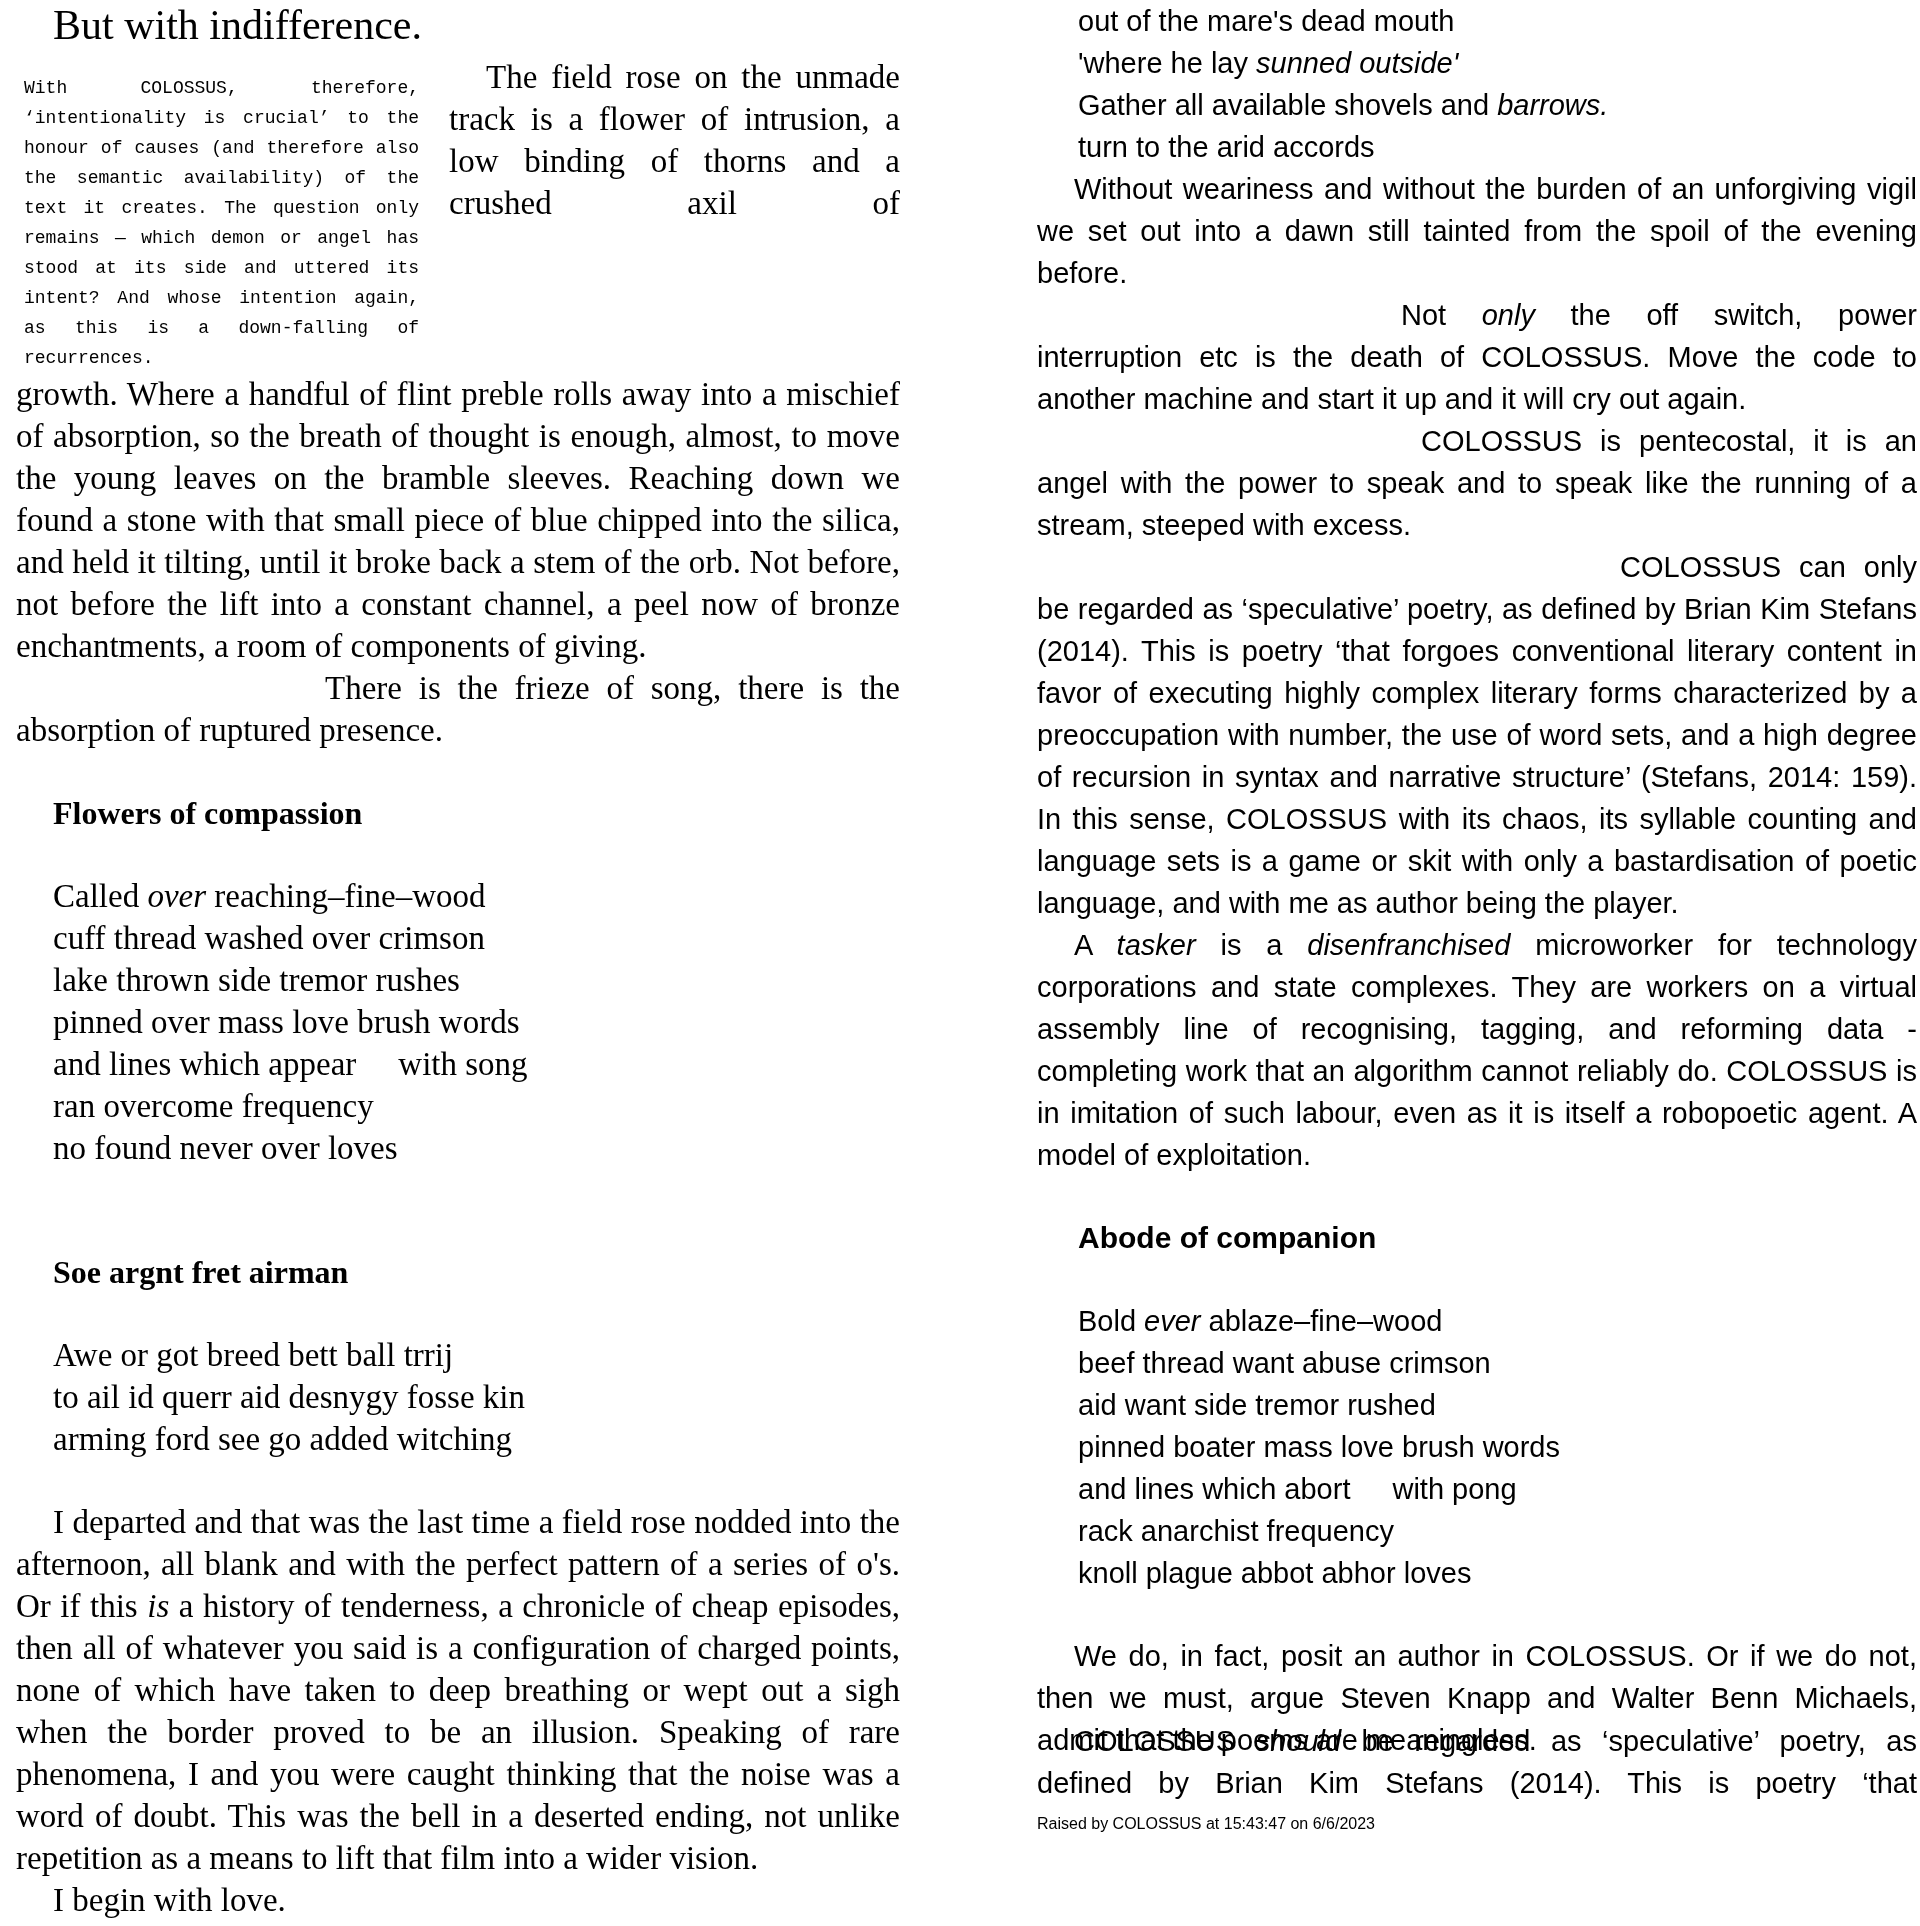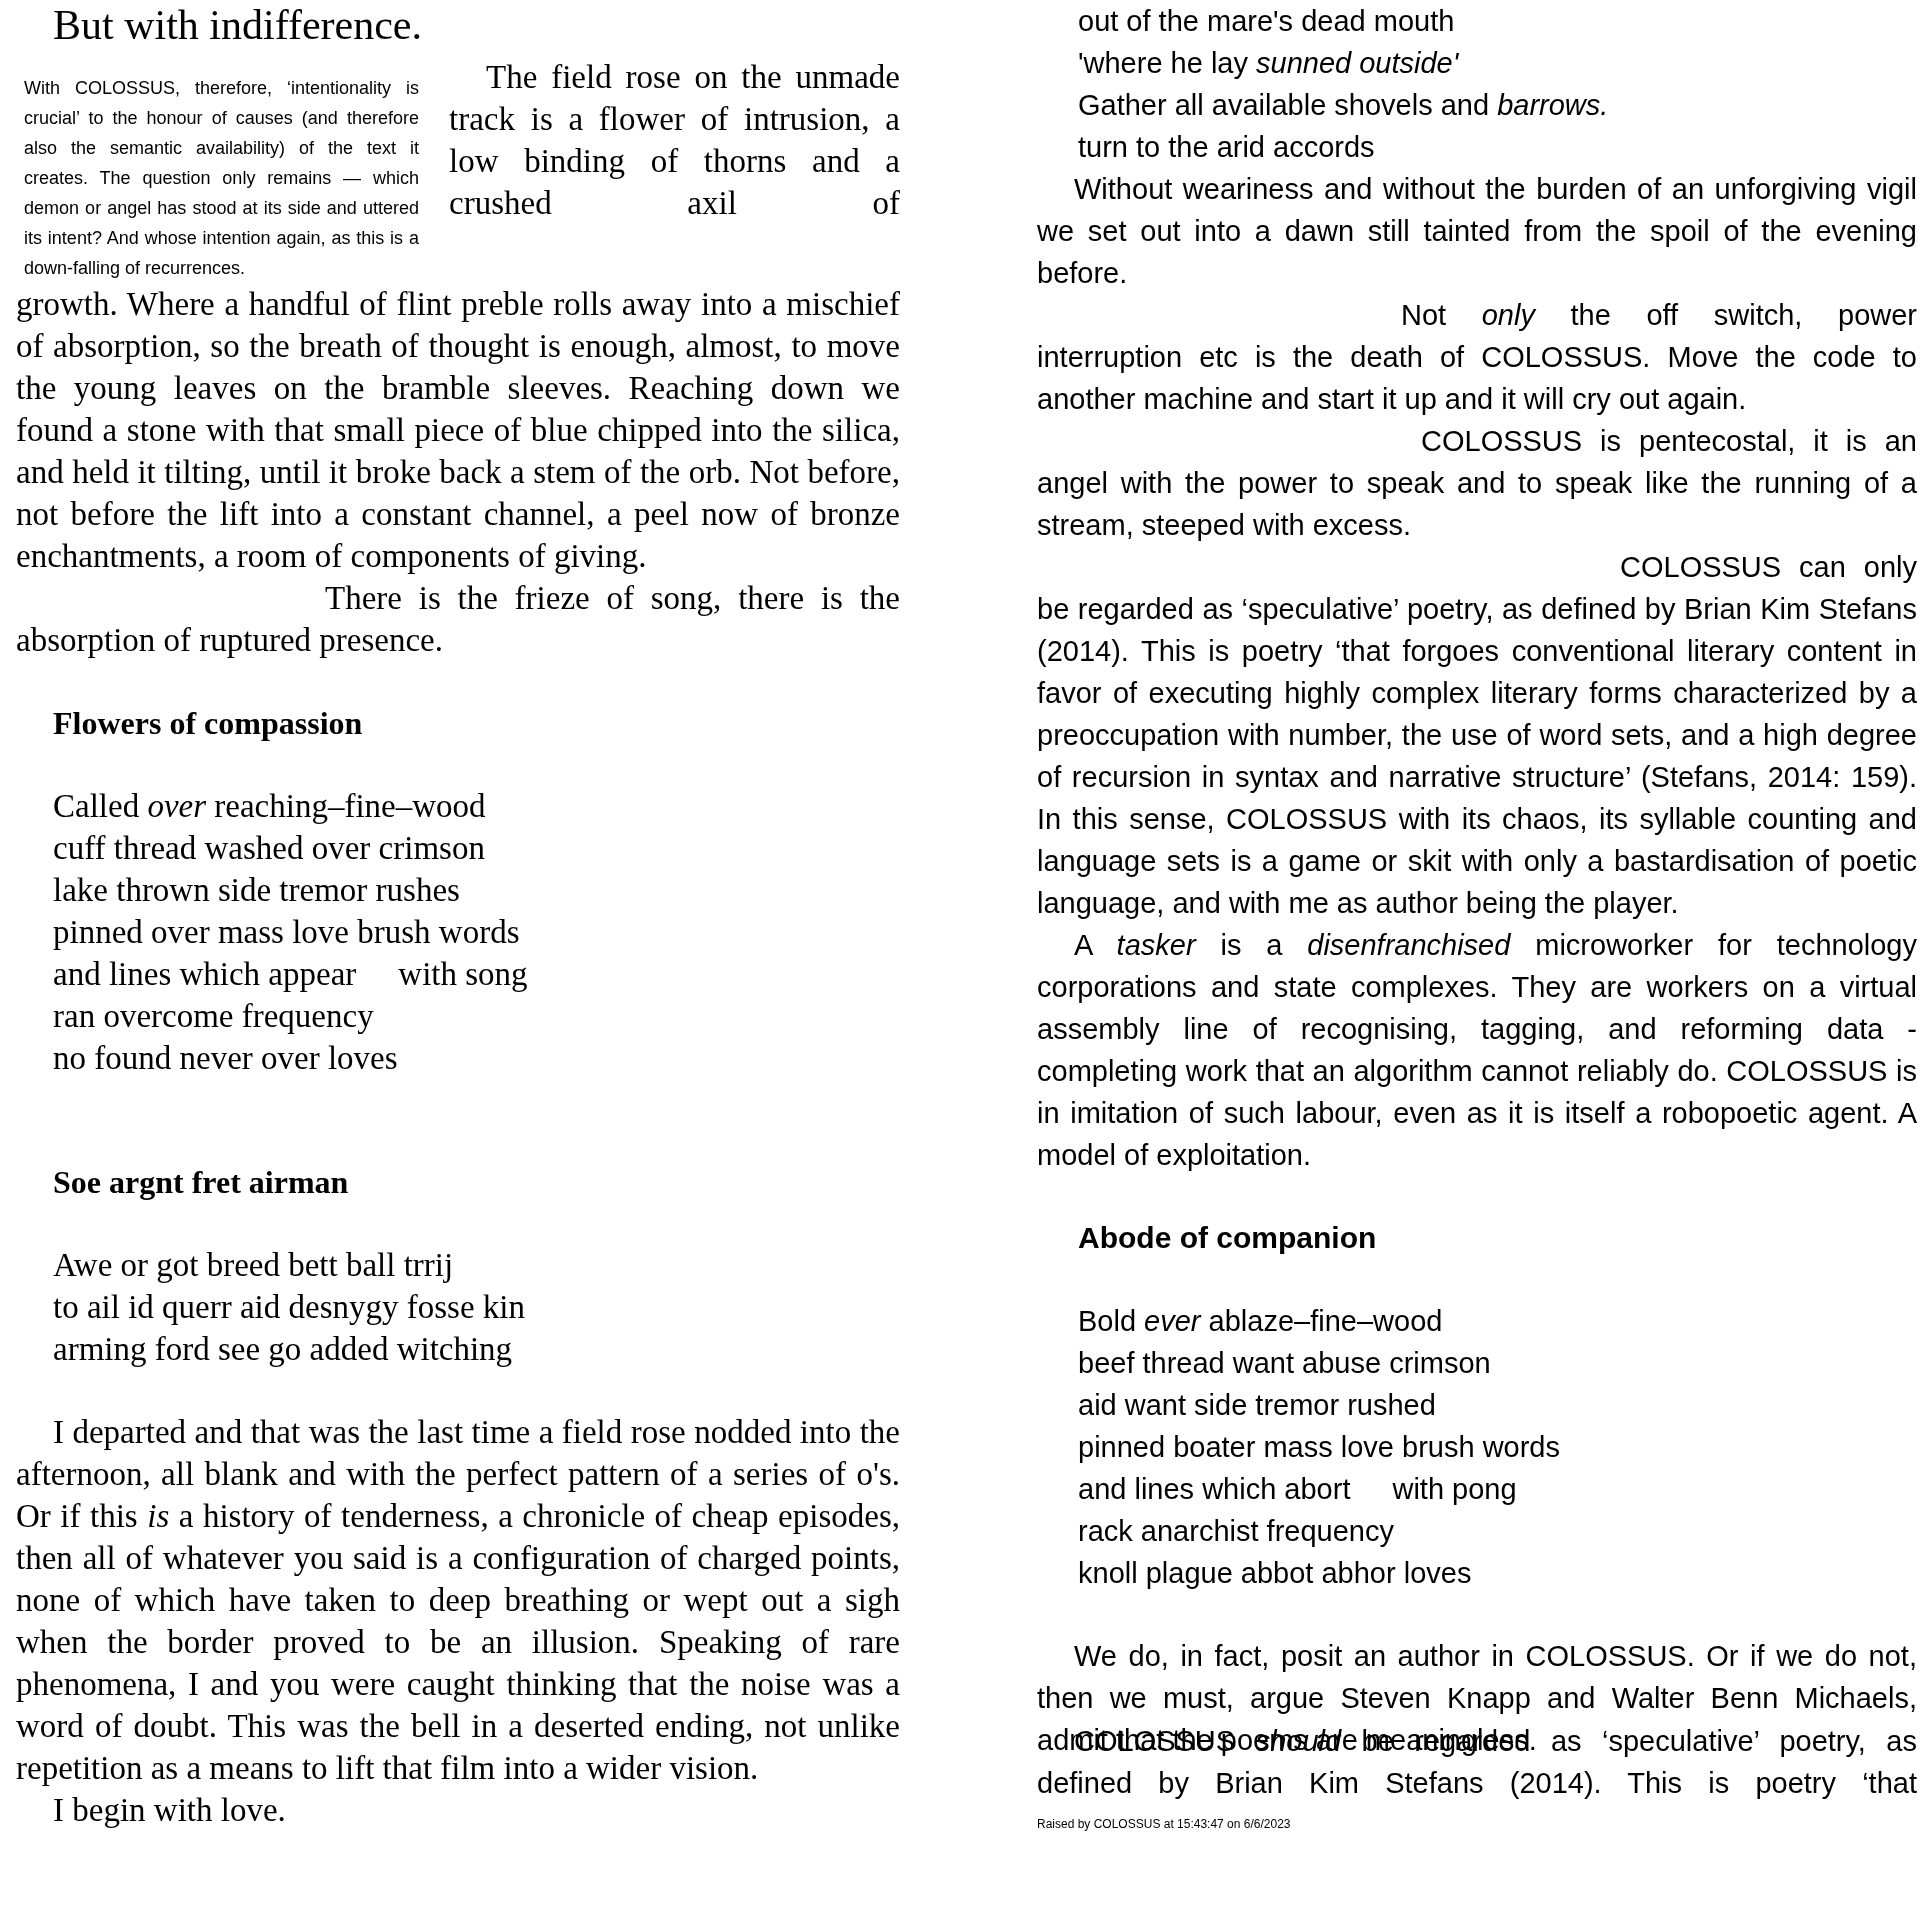--- a/index.html
+++ b/index.html
@@ -35,21 +35,21 @@
     text-align: left;
   }
   .intro-row {
     display: flex;
     align-items: flex-start;
   }
   .note {
     flex: none;
     width: 395px;
     margin: 17px 30px 0 0;
-    font-family: Liberation Sans, sans-serif;
+    font-family: Liberation Mono, monospace;
     font-size: 18px;
     line-height: 30px;
     text-align: justify;
     padding-left: 8px;
   }
   .intro-text {
     flex: 1;
     margin: 0;
     text-indent: 37px;
     text-align: justify;
@@ -93,21 +93,21 @@
   .heading-sans {
     font-size: 30px;
     line-height: 42px;
     font-weight: bold;
     margin: 41px 0;
     padding-left: 41px;
     text-align: left;
   }
   .cutoff { text-align-last: justify; }
   .colophon {
-    font-size: 12px;
+    font-size: 16px;
     line-height: 22.4px;
     margin-top: 9.2px;
     text-align: left;
   }
   .gap { display: inline-block; }
   i { font-style: italic; }
 </style>
 </head>
 <body>
 

